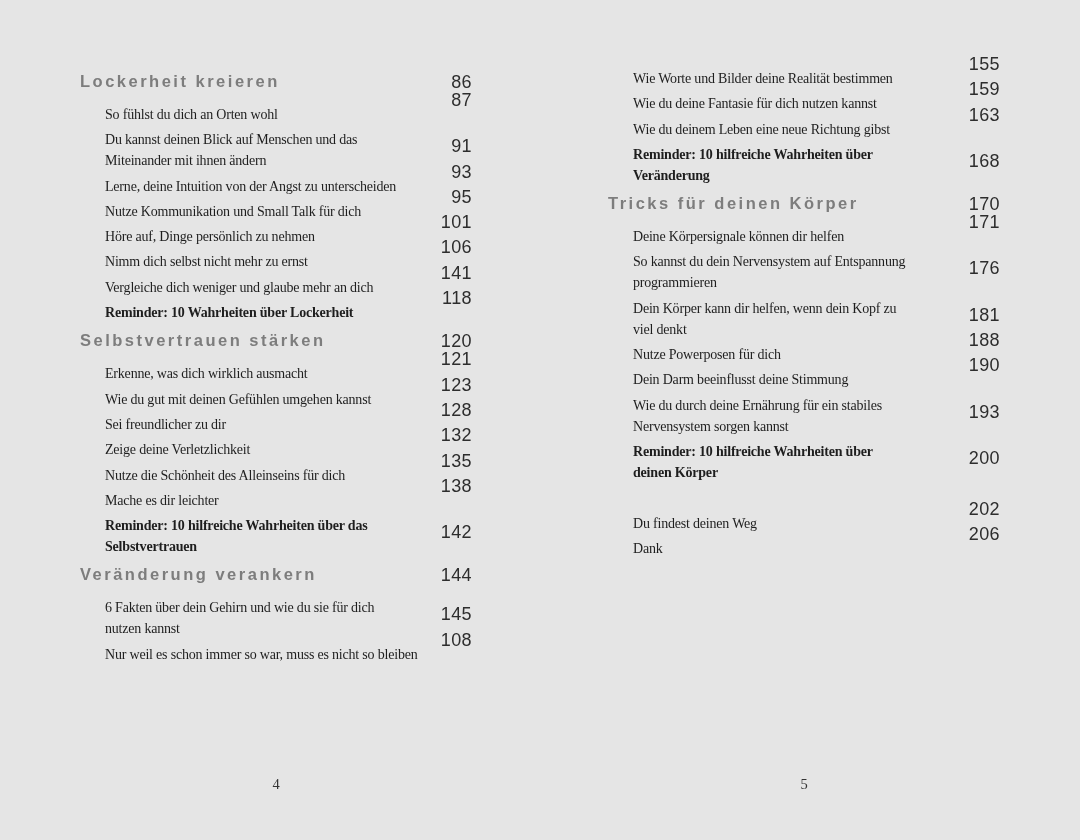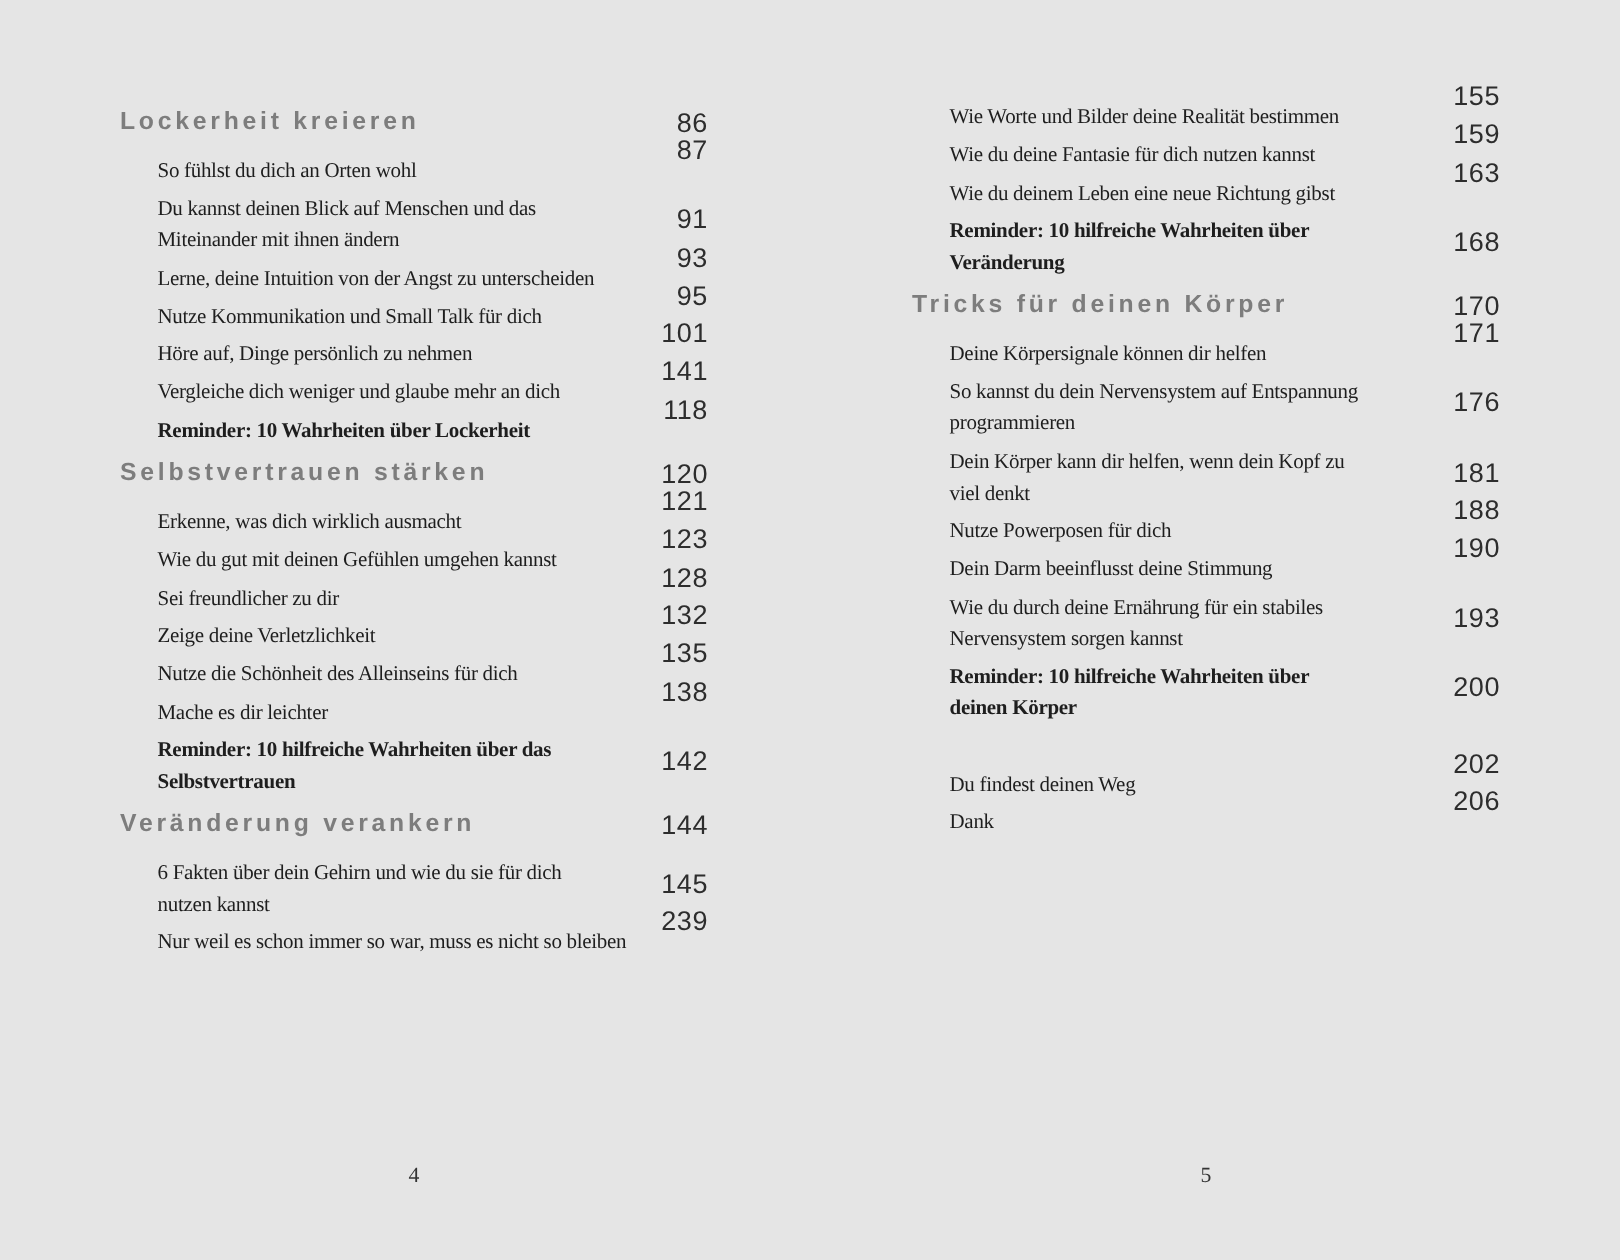--- a/index.html
+++ b/index.html
@@ -113,20 +113,24 @@
       </div>
       <div class="entry">
         <div class="entry-text">Nutze Kommunikation und Small Talk für dich</div>
         <span class="page-num">95</span>
       </div>
       <div class="entry">
         <div class="entry-text">Höre auf, Dinge persönlich zu nehmen</div>
         <span class="page-num">101</span>
       </div>
       <div class="entry">
+        <div class="entry-text">Nimm dich selbst nicht mehr zu ernst</div>
+        <span class="page-num">106</span>
+      </div>
+      <div class="entry">
         <div class="entry-text">Vergleiche dich weniger und glaube mehr an dich</div>
         <span class="page-num">141</span>
       </div>
       <div class="entry bold">
         <div class="entry-text">Reminder: 10 Wahrheiten über Lockerheit</div>
         <span class="page-num">118</span>
       </div>
     </div>
 
     <div class="toc-section gap-before">
@@ -170,21 +174,21 @@
         <span class="heading-label">Veränderung verankern</span>
         <span class="page-num">144</span>
       </div>
       <div class="entry">
         <div class="entry-text">6 Fakten über dein Gehirn und wie du sie für dich
 nutzen kannst</div>
         <span class="page-num">145</span>
       </div>
       <div class="entry">
         <div class="entry-text">Nur weil es schon immer so war, muss es nicht so bleiben</div>
-        <span class="page-num">239</span>
+        <span class="page-num">108</span>
       </div>
     </div>
 
     <div class="footer-num">4</div>
   </div>
 
   <div class="page-col right">
 
     <div class="toc-section">
       <div class="entry">

